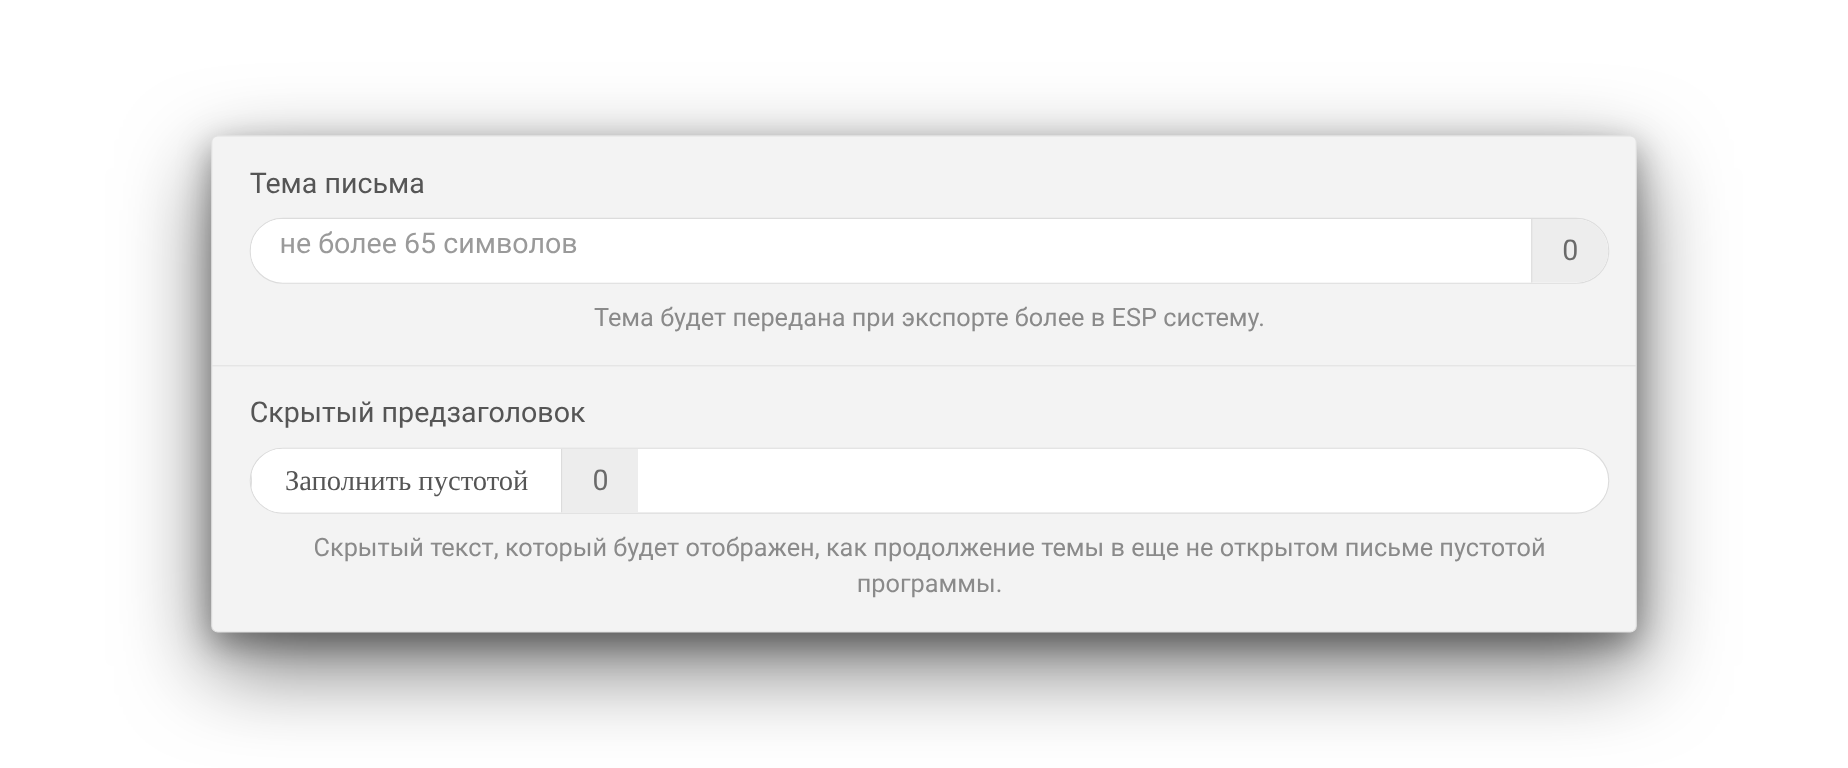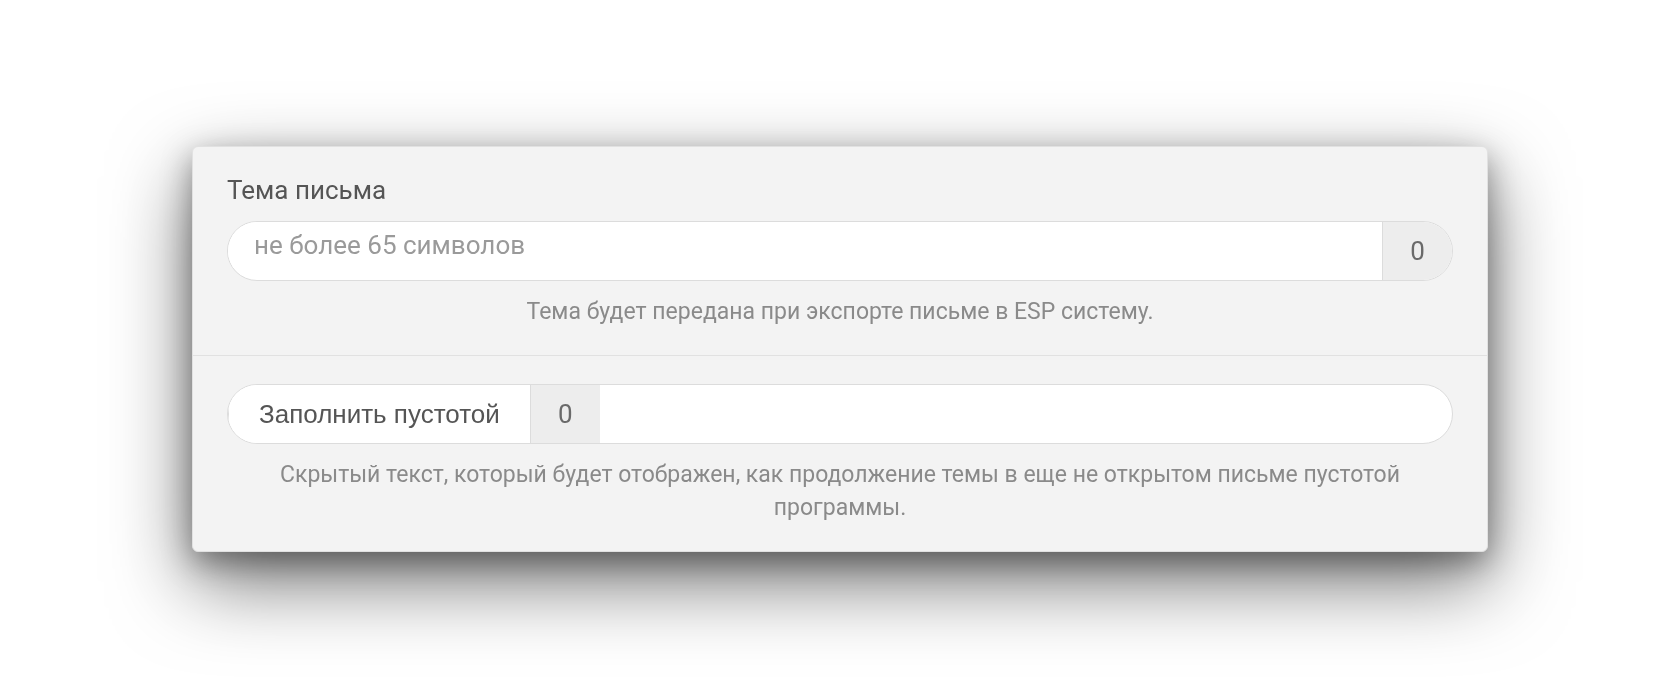--- a/index.html
+++ b/index.html
@@ -17,21 +17,21 @@
       width: 1680px;
     }
     .panel {
       width: 1296px;
       background: #f3f3f3;
       border: 1px solid #e1e1e1;
       border-radius: 6px;
       box-shadow: 0 30px 80px rgba(0,0,0,0.55), 0 10px 30px rgba(0,0,0,0.35);
     }
     .section {
-      padding: 28px 34px 26px 34px;
+      padding: 28px 24px 26px 34px;
     }
     .section + .section {
       border-top: 1px solid #e1e1e1;
     }
     .label {
       font-size: 26px;
       color: #555555;
       font-weight: 400;
       margin-bottom: 16px;
     }
@@ -60,21 +60,21 @@
       color: #9a9a9a;
     }
     .fill-btn {
       border: none;
       border-left: 1px solid #dcdcdc;
       background: #ffffff;
       color: #555555;
       font-size: 26px;
       padding: 0 30px;
       cursor: pointer;
-      font-family: Liberation Sans, sans-serif;
+      font-family: Liberation Serif, serif;
       height: 58px;
       line-height: 58px;
     }
     .count {
       display: flex;
       align-items: center;
       justify-content: center;
       min-width: 70px;
       padding: 0 22px;
       height: 58px;
@@ -96,24 +96,25 @@
 <body>
 
 <div class="panel">
 
   <div class="section">
     <div class="label">Тема письма</div>
     <div class="row">
       <input type="text" class="input" placeholder="не более 65 символов" style="">
       <div class="count">0</div>
     </div>
-    <div class="hint">Тема будет передана при экспорте письме в ESP систему.</div>
+    <div class="hint">Тема будет передана при экспорте более в ESP систему.</div>
   </div>
 
   <div class="section">
+    <div class="label">Скрытый предзаголовок</div>
     <div class="row">
       <button class="fill-btn">Заполнить пустотой</button>
       <div class="count">0</div>
     </div>
     <div class="hint">Скрытый текст, который будет отображен, как продолжение темы в еще не открытом письме пустотой программы.</div>
   </div>
 
 </div>
 
 </body></html>

